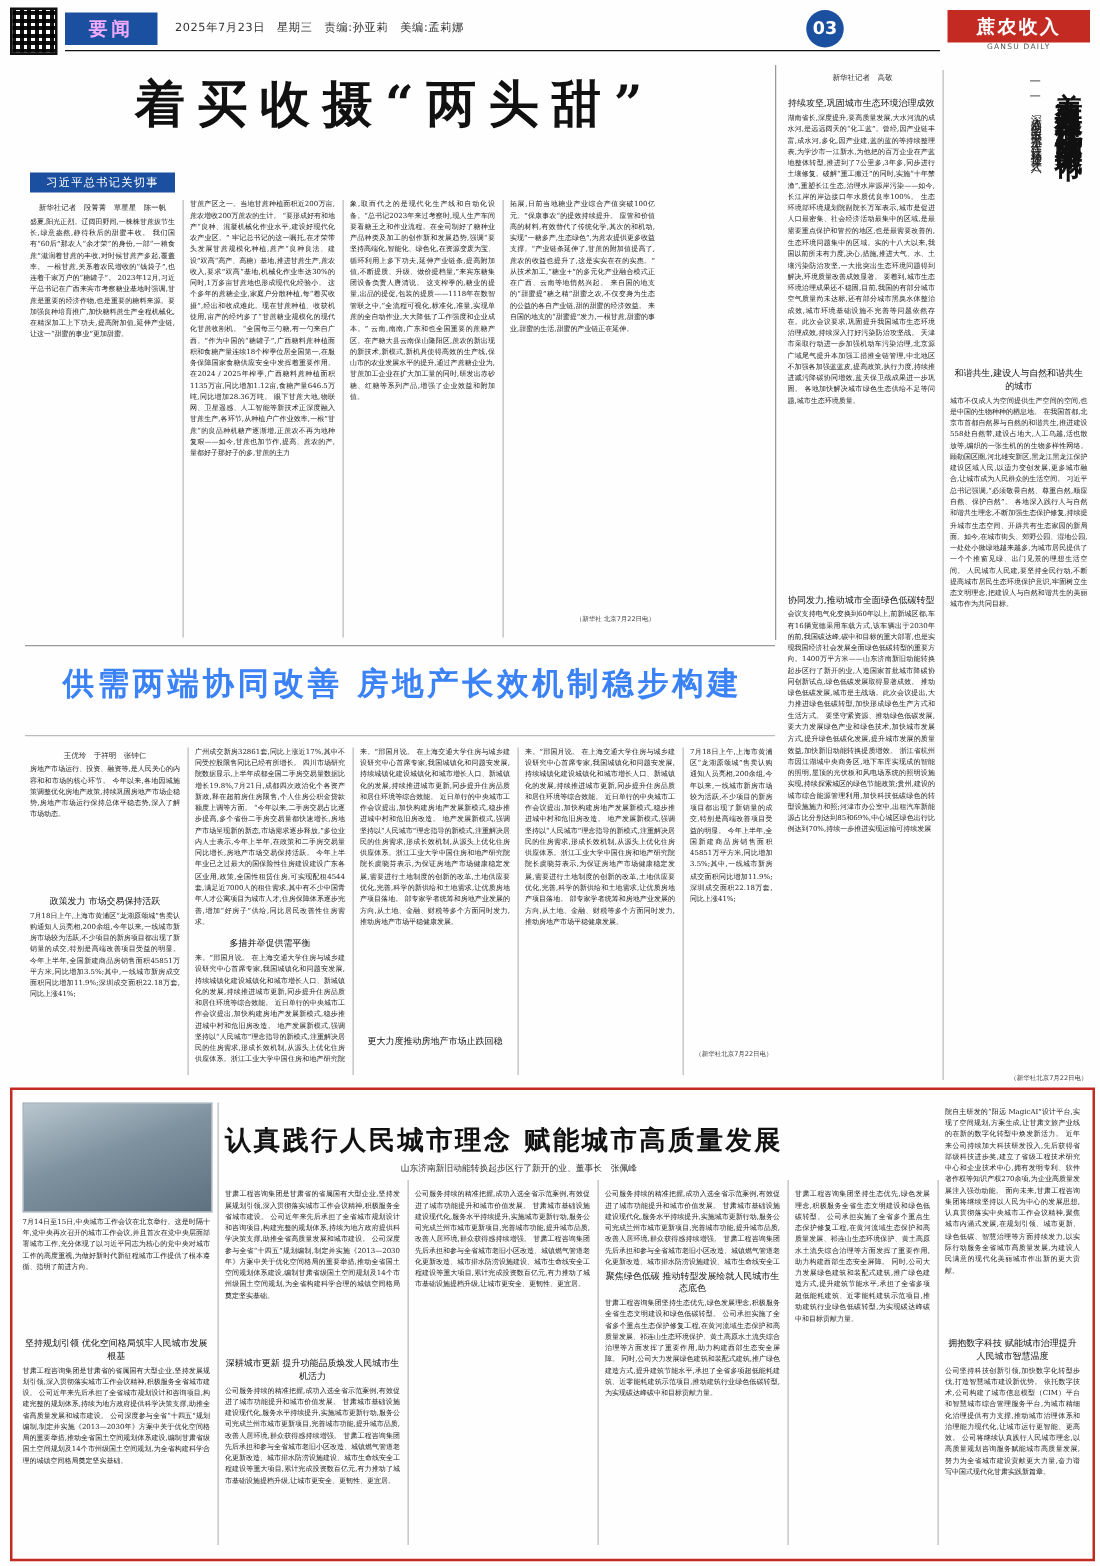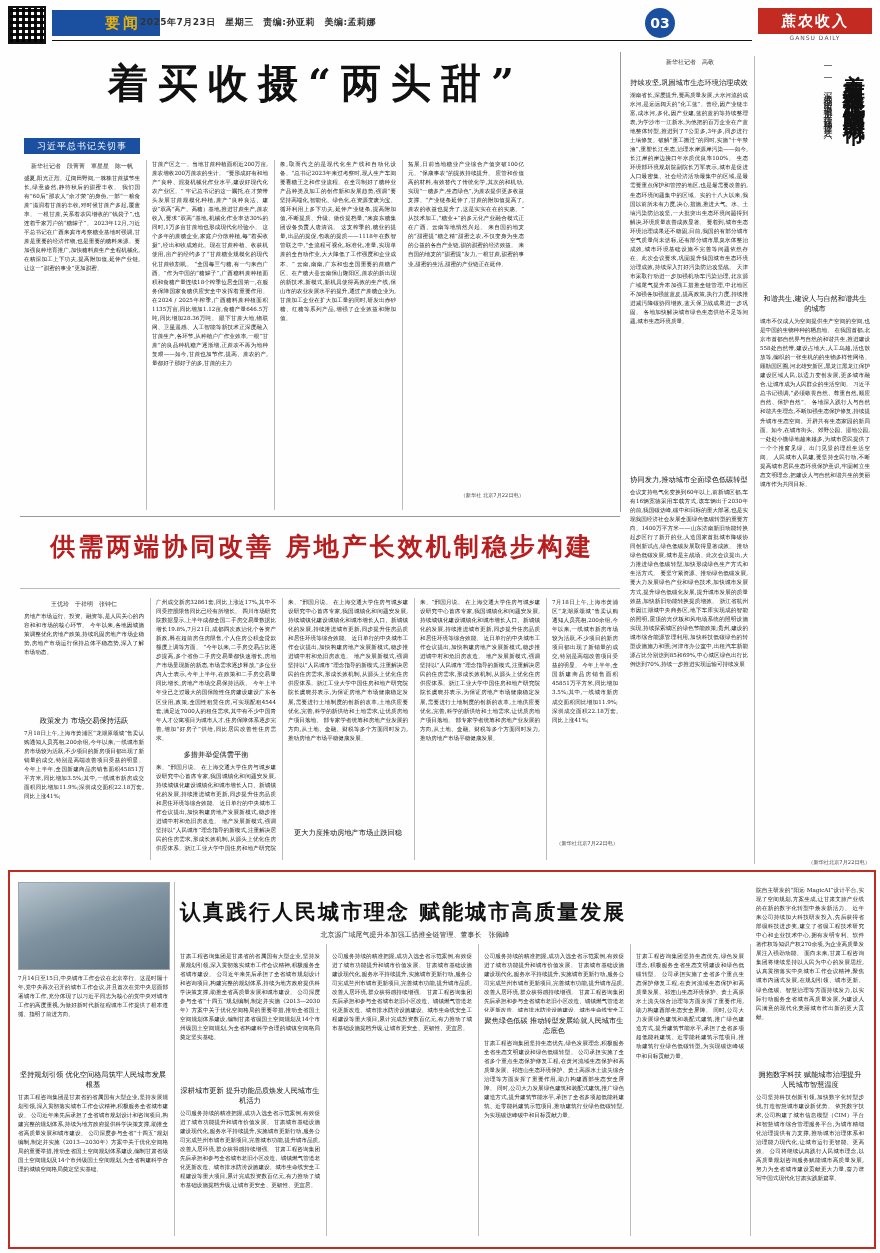--- a/index.html
+++ b/index.html
@@ -7,22 +7,22 @@
   .page{position:relative;width:880px;height:1253px;overflow:hidden;background:#fefefe;}
 
   
   .masthead{position:absolute;left:0;top:0;width:880px;height:46px;}
   .qr{position:absolute;left:8px;top:6px;width:34px;height:34px;
       background:
         repeating-linear-gradient(0deg,#111 0 3px,#fff 3px 6px),
         repeating-linear-gradient(90deg,#111 0 3px,#fff 3px 6px);
       background-blend-mode:multiply;border:2px solid #111;}
   .section-tag{position:absolute;left:52px;top:10px;width:74px;height:26px;background:#1b4fa0;
-      color:#eab308;font-size:15px;font-weight:bold;letter-spacing:3px;display:flex;align-items:center;justify-content:center;padding-left:34px;}
-  .issue-line{position:absolute;left:140px;top:16px;font-size:9px;color:#333;letter-spacing:.5px;font-weight:bold;}
+      color:#f0abfc;font-size:15px;font-weight:bold;letter-spacing:3px;display:flex;align-items:center;justify-content:center;}
+  .issue-line{position:absolute;left:140px;top:16px;font-size:9px;color:#333;letter-spacing:.5px;}
   .rule-top{position:absolute;left:52px;top:40px;width:700px;height:1px;background:#111;}
   .pagenum{position:absolute;left:645px;top:8px;width:30px;height:30px;border-radius:50%;background:#1b4fa0;color:#fff;
       font-size:14px;font-weight:bold;display:flex;align-items:center;justify-content:center;}
   .paper-name{position:absolute;right:8px;top:8px;width:114px;height:26px;background:#c32a22;color:#fff;
       font-size:15px;font-weight:bold;letter-spacing:2px;display:flex;align-items:center;justify-content:center;}
   .paper-sub{position:absolute;right:8px;top:34px;width:114px;text-align:center;font-size:6px;color:#555;letter-spacing:1px;}
 
   
   .vtext{writing-mode:vertical-rl;text-orientation:upright;}
   .col-text{font-size:5.6px;line-height:1.62;text-align:justify;color:#222;
@@ -40,21 +40,21 @@
   .tag-blue{position:absolute;left:24px;top:138px;width:116px;height:16px;background:#1b4fa0;color:#fff;
      font-size:9px;display:flex;align-items:center;justify-content:center;letter-spacing:1px;}
 
   
   .vhead{position:absolute;right:10px;top:56px;height:230px;font-size:22px;font-weight:bold;letter-spacing:4px;
      color:#111;font-family:"DejaVu Serif","Liberation Serif",serif;}
   .vhead-sub{position:absolute;right:46px;top:60px;height:200px;font-size:9px;color:#222;letter-spacing:2px;}
 
   
   .mid-title{position:absolute;left:22px;top:530px;width:600px;text-align:center;font-size:25px;font-weight:bold;
-     letter-spacing:3px;color:#b91c1c;font-family:"DejaVu Serif","Liberation Serif",serif;}
+     letter-spacing:3px;color:#3b82f6;font-family:"DejaVu Serif","Liberation Serif",serif;}
   .mid-sub{position:absolute;left:22px;top:566px;width:600px;text-align:center;font-size:11px;color:#222;}
 
   
   .boxed{position:absolute;left:8px;top:870px;width:864px;height:375px;border:2px solid #c32a22;}
   .boxed-title{position:absolute;left:180px;top:898px;width:470px;text-align:left;font-size:21px;font-weight:bold;
      letter-spacing:2px;color:#111;font-family:"DejaVu Serif","Liberation Serif",serif;}
   .boxed-by{position:absolute;left:180px;top:930px;width:470px;text-align:center;font-size:7px;color:#333;}
 
   .photo{position:absolute;background:linear-gradient(160deg,#b9c6cf,#7e929f 45%,#5d7180);border:1px solid #9aa7b0;}
 </style>
@@ -244,21 +244,21 @@
   <div class="vline" style="left:546px;top:598px;height:262px;"></div>
   <div style="position:absolute;left:552px;top:598px;width:66px;height:262px;">
     <div class="col-text" style="height:242px;overflow:hidden;">7月18日上午,上海市黄浦区“龙湖原颂城”售卖认购通知人员亮相,200余组,今年以来,一线城市新房市场较为活跃,不少项目的新房项目都出现了新销量的成交,特别是高端改善项目受益的明显。
 
 今年上半年,全国新建商品房销售面积45851万平方米,同比增加3.5%;其中,一线城市新房成交面积同比增加11.9%;深圳成交面积22.18万套,同比上涨41%;</div>
     <div style="font-size:5.2px;text-align:right;color:#444;">（新华社北京7月22日电）</div>
   </div>
 
   <div class="boxed"></div>
   <div class="boxed-title">认真践行人民城市理念  赋能城市高质量发展</div>
-  <div class="boxed-by">北京源广域尾气提升本加强工措推全链管理、董事长　张佩峰</div>
+  <div class="boxed-by">山东济南新旧动能转换起步区行了新开的业、董事长　张佩峰</div>
 
   <div class="photo" style="left:18px;top:882px;width:150px;height:86px;"></div>
   <div style="position:absolute;left:18px;top:974px;width:150px;height:262px;">
     <div class="col-text" style="height:92px;overflow:hidden;">7月14日至15日,中央城市工作会议在北京举行。这是时隔十年,党中央再次召开的城市工作会议,并且首次在党中央层面部署城市工作,充分体现了以习近平同志为核心的党中央对城市工作的高度重视,为做好新时代新征程城市工作提供了根本遵循、指明了前进方向。</div>
     <div class="subhead">坚持规划引领  优化空间格局筑牢人民城市发展根基</div>
     <div class="col-text" style="height:140px;overflow:hidden;">甘肃工程咨询集团是甘肃省的省属国有大型企业,坚持发展规划引领,深入贯彻落实城市工作会议精神,积极服务全省城市建设。
 
 公司近年来先后承担了全省城市规划设计和咨询项目,构建完整的规划体系,持续为地方政府提供科学决策支撑,助推全省高质量发展和城市建设。
 
 公司深度参与全省“十四五”规划编制,制定并实施《2013—2030年》方案中关于优化空间格局的重要举措,推动全省国土空间规划体系建设,编制甘肃省级国土空间规划及14个市州级国土空间规划,为全省构建科学合理的城镇空间格局奠定坚实基础。</div>

